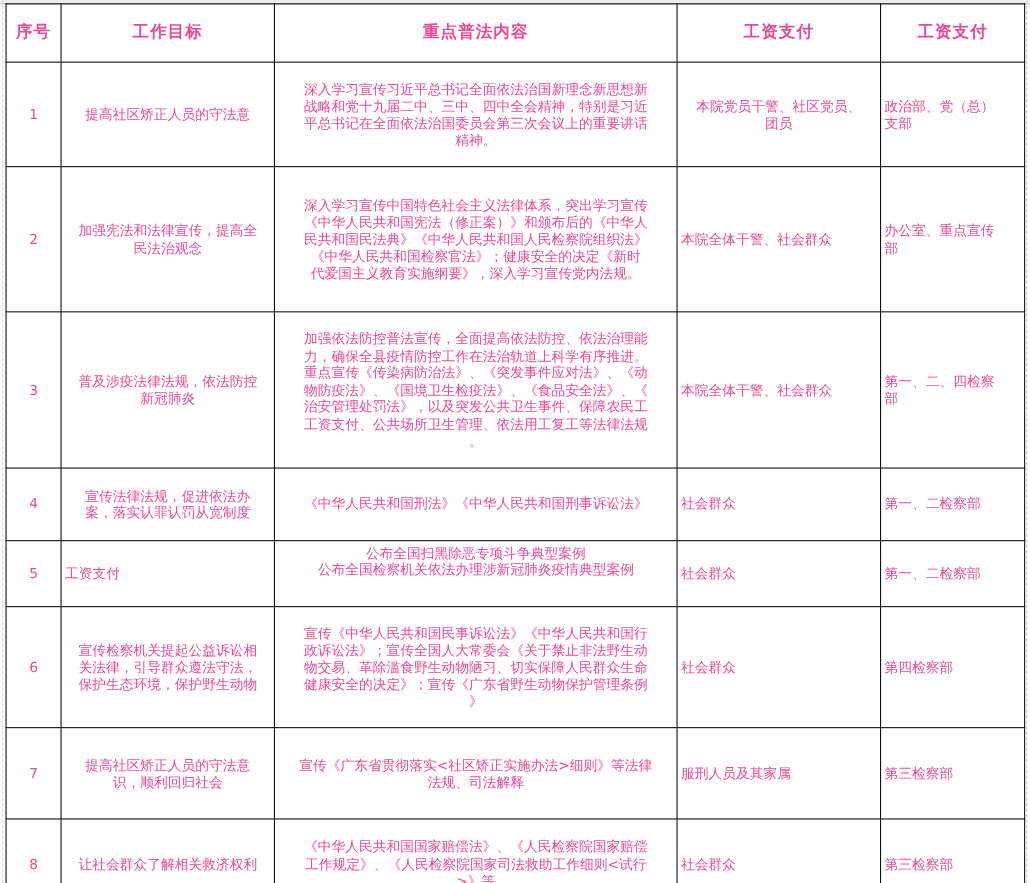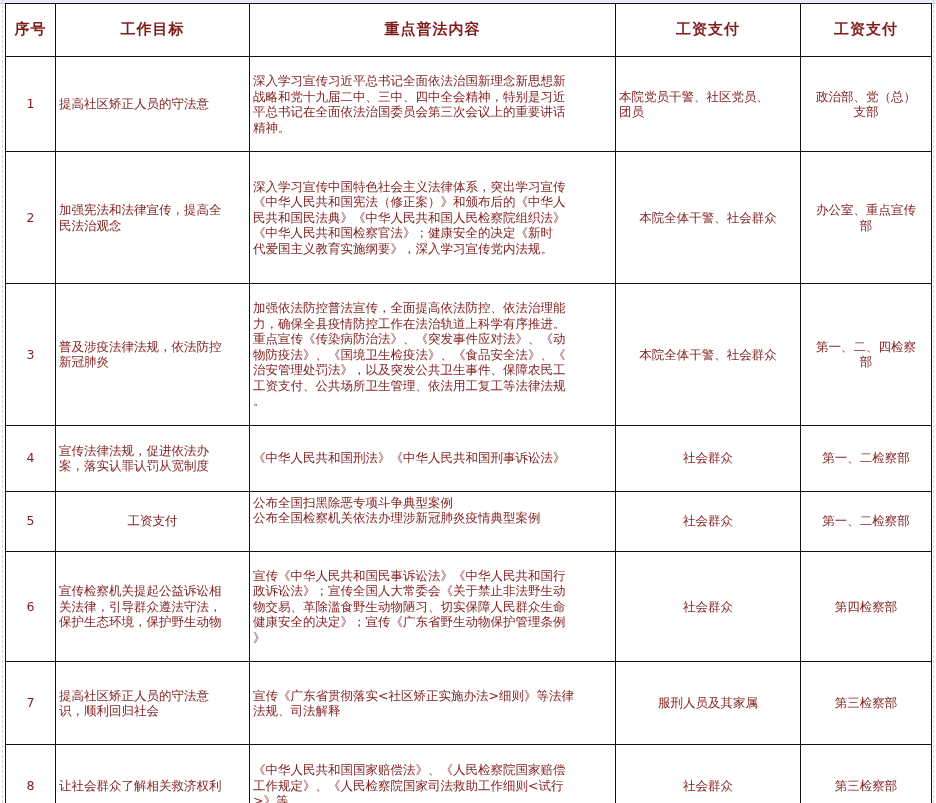--- a/index.html
+++ b/index.html
@@ -8,32 +8,32 @@
     .gridguide { position: absolute; top: 0; bottom: 0; width: 0; border-left: 1px dashed #d4d7dc; }
     table.sheet {
       position: absolute; left: 5px; top: 3px;
       border-collapse: collapse; table-layout: fixed;
       width: 926px;
     }
     table.sheet td, table.sheet th {
       border: 1.5px solid #111;
       padding: 16px 3px;
       vertical-align: middle;
-      color: #7f1d1d;
+      color: #ec4899;
       font-size: 12.5px;
       line-height: 15.5px;
       white-space: pre-line;
       word-break: break-all;
     }
     table.sheet th {
       font-weight: bold; font-size: 15px; letter-spacing: 1px; text-align: center;
     }
     .c-idx { text-align: center; }
-    .c-left { text-align: left; }
-    .c-center { text-align: center; }
+    .c-left { text-align: center; }
+    .c-center { }
   </style>
 </head>
 <body>
 
 <div class="topstrip"></div>
 <div class="gridguide" style="left:2px"></div>
 <div class="gridguide" style="left:933px"></div>
 
 <table class="sheet">
   <colgroup>

